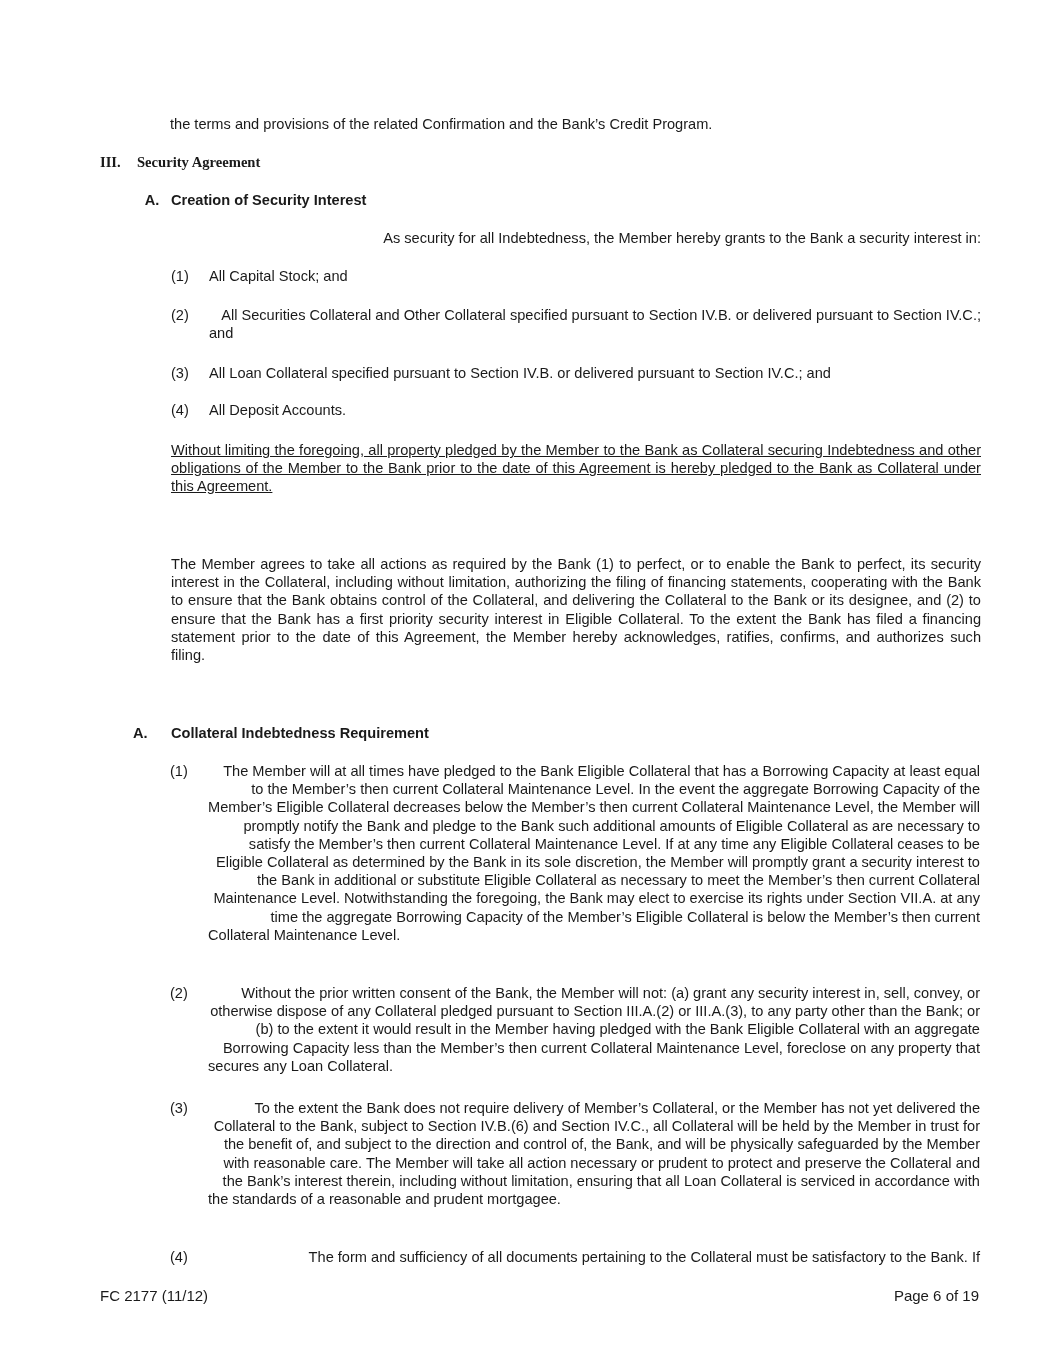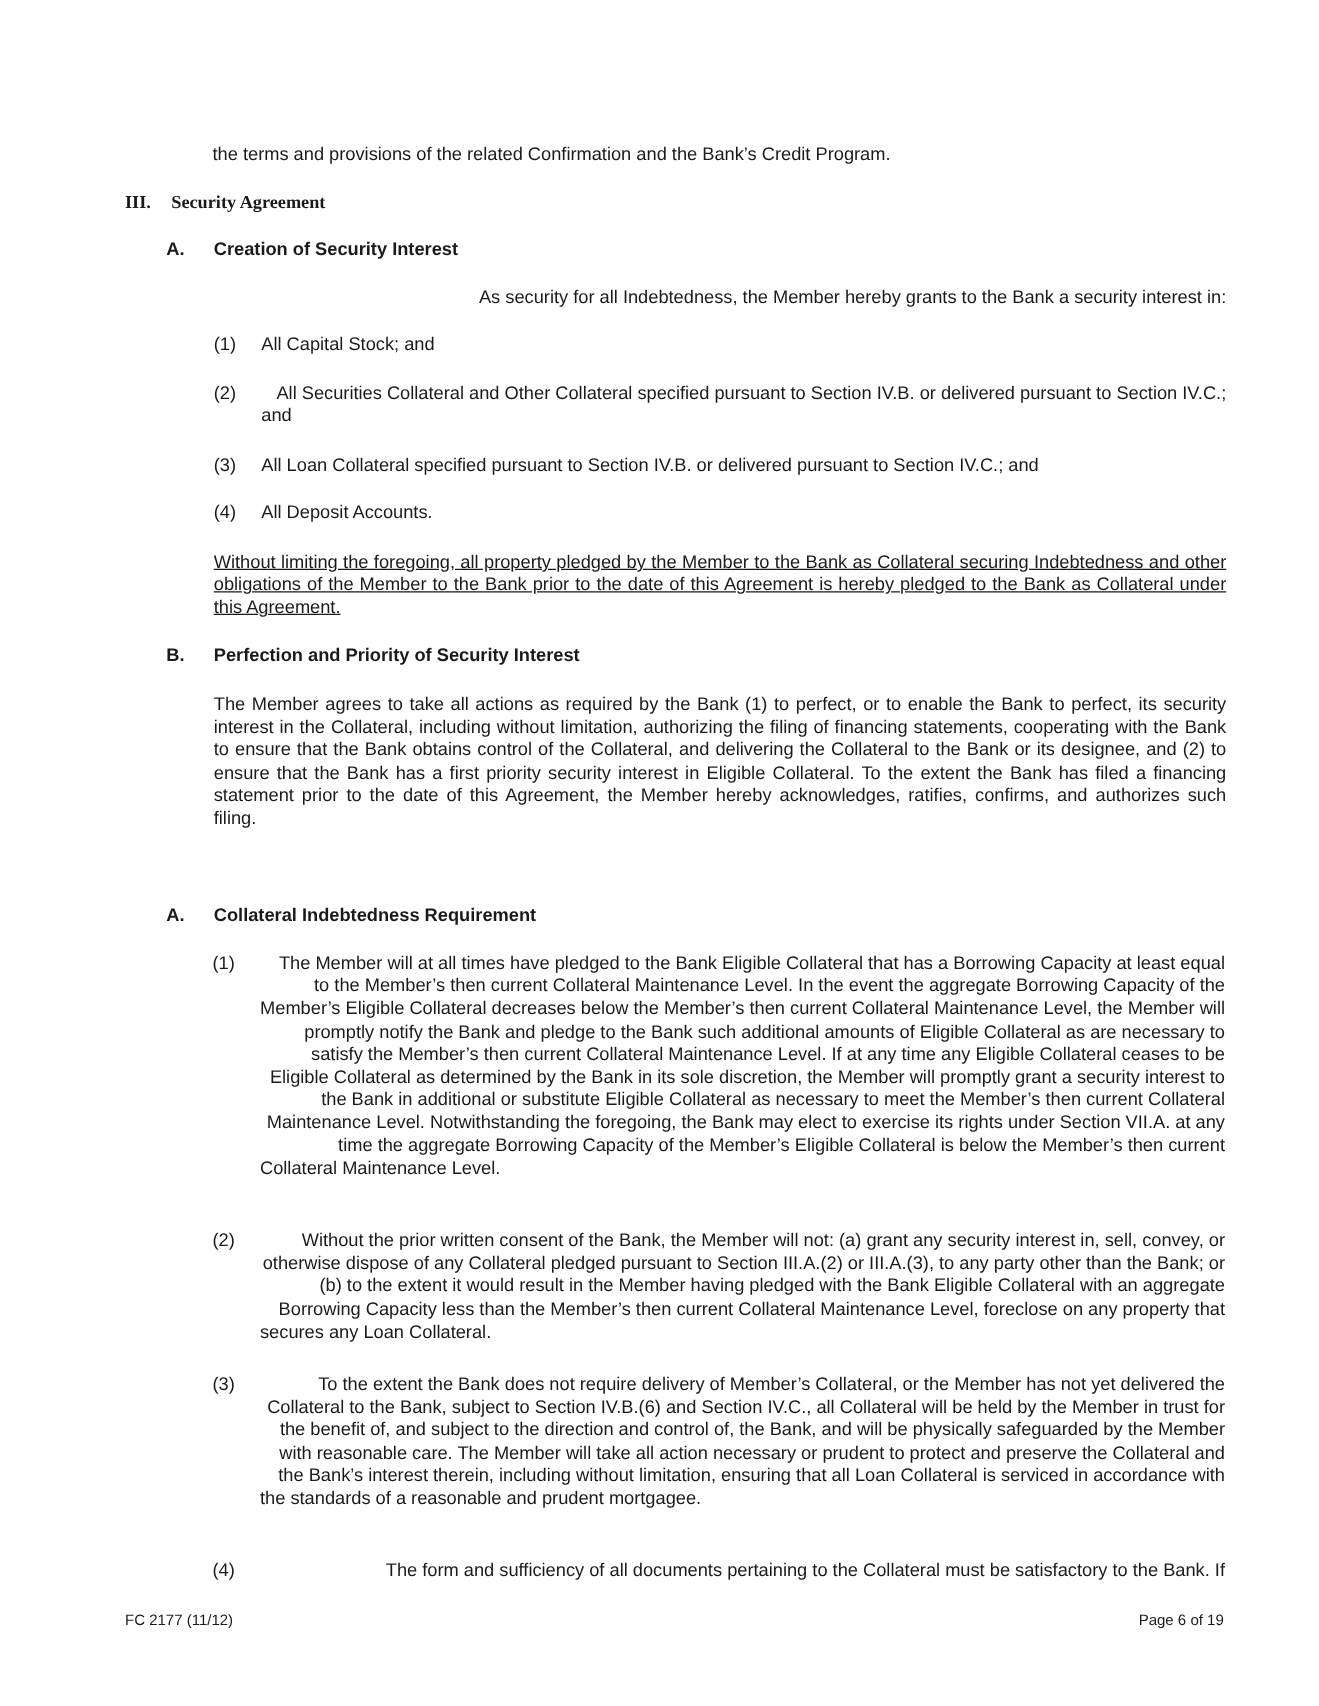--- a/index.html
+++ b/index.html
@@ -12,34 +12,34 @@
     .blk { position: absolute; margin: 0; }
     .just { text-align: justify; text-align-last: left; }
     .h1 { font-weight: bold; }
     .h1 .num { display: inline-block; width: 37px; }
     .h2 { font-weight: bold; }
     .h2 .num { display: inline-block; width: 38px; }
     .item { display: flex; }
     .item .num { flex: 0 0 38px; }
     .item .txt { flex: 1; text-align: right; }
     .item2 .num { flex: 0 0 38px; }
-    .footer { font-size: 12px; position: absolute; top: 1271px; }
+    .footer { font-size: 15px; position: absolute; top: 1271px; }
   </style>
 </head>
 <body>
 
 <div class="page">
 
   <p class="blk" style="left:158px; top:99px; width:820px;">the terms and provisions of the related Confirmation and the Bank’s Credit Program.</p>
 
   <div class="blk h1" style="left:88px; top:137px;font-family:Liberation Serif, serif;">
     <span class="num">III.</span><span>Security Agreement</span>
   </div>
 
-  <div class="blk h2" style="left:121px; top:175px;">
+  <div class="blk h2" style="left:121px; top:175px;text-align:center;">
     <span class="num">A.</span><span>Creation of Security Interest</span>
   </div>
 
   <p class="blk" style="left:159px; top:213px; width:810px;text-align:right;">As security for all Indebtedness, the Member hereby grants to the Bank a security interest in:</p>
 
   <div class="blk item" style="left:159px; top:251px; width:810px;">
     <span class="num">(1)</span>
     <span class="txt just">All Capital Stock; and</span>
   </div>
 
@@ -53,23 +53,20 @@
     <span class="txt just">All Loan Collateral specified pursuant to Section IV.B. or delivered pursuant to Section IV.C.; and</span>
   </div>
 
   <div class="blk item" style="left:159px; top:385px; width:810px;">
     <span class="num">(4)</span>
     <span class="txt just">All Deposit Accounts.</span>
   </div>
 
   <p class="blk just" style="left:159px; top:425px; width:810px;text-decoration:underline;">Without limiting the foregoing, all property pledged by the Member to the Bank as Collateral securing Indebtedness and other obligations of the Member to the Bank prior to the date of this Agreement is hereby pledged to the Bank as Collateral under this Agreement.</p>
 
-  <div class="blk h2" style="left:121px; top:500px;">
-    <span class="num">B.</span><span>Perfection and Priority of Security Interest</span>
-  </div>
 
   <p class="blk just" style="left:159px; top:539px; width:810px;">The Member agrees to take all actions as required by the Bank (1) to perfect, or to enable the Bank to perfect, its security interest in the Collateral, including without limitation, authorizing the filing of financing statements, cooperating with the Bank to ensure that the Bank obtains control of the Collateral, and delivering the Collateral to the Bank or its designee, and (2) to ensure that the Bank has a first priority security interest in Eligible Collateral. To the extent the Bank has filed a financing statement prior to the date of this Agreement, the Member hereby acknowledges, ratifies, confirms, and authorizes such filing.</p>
 
 
   <div class="blk h2" style="left:121px; top:708px;">
     <span class="num">A.</span><span>Collateral Indebtedness Requirement</span>
   </div>
 
   <div class="blk item item2" style="left:158px; top:746px; width:810px;">
     <span class="num">(1)</span>

